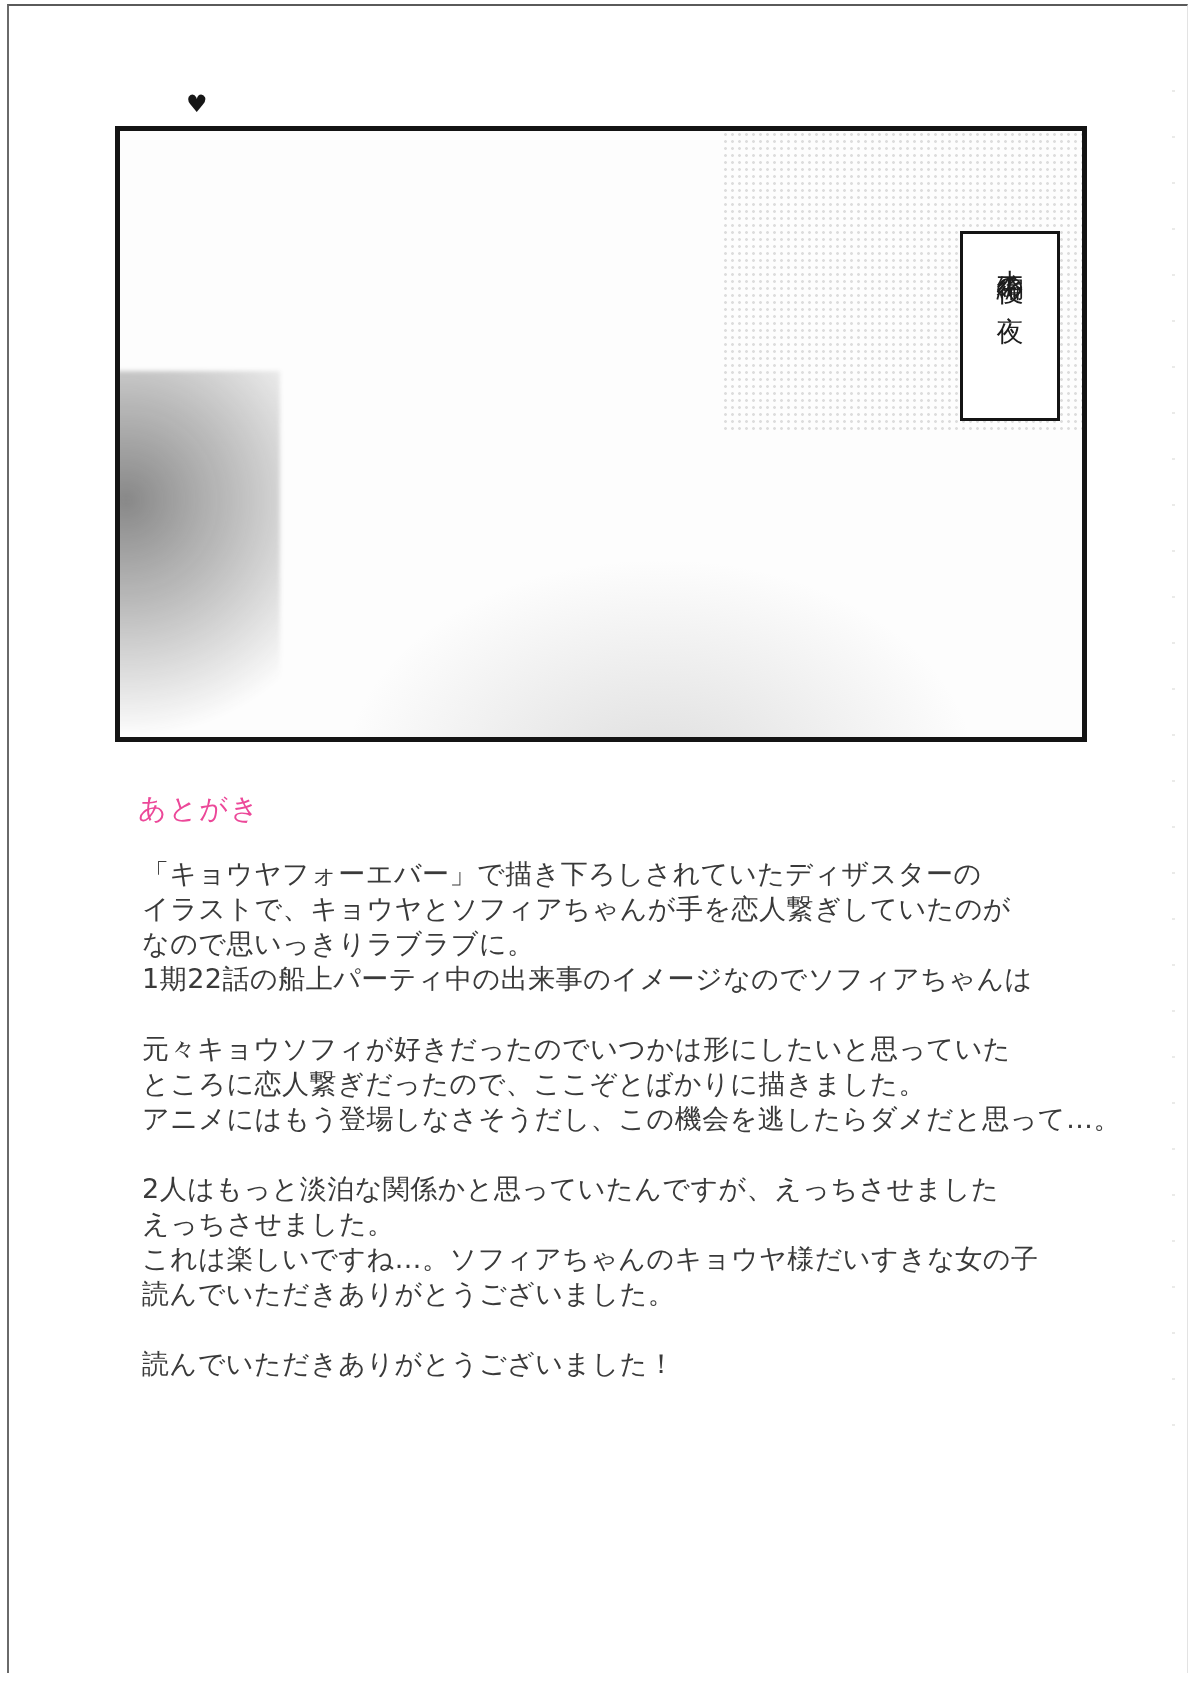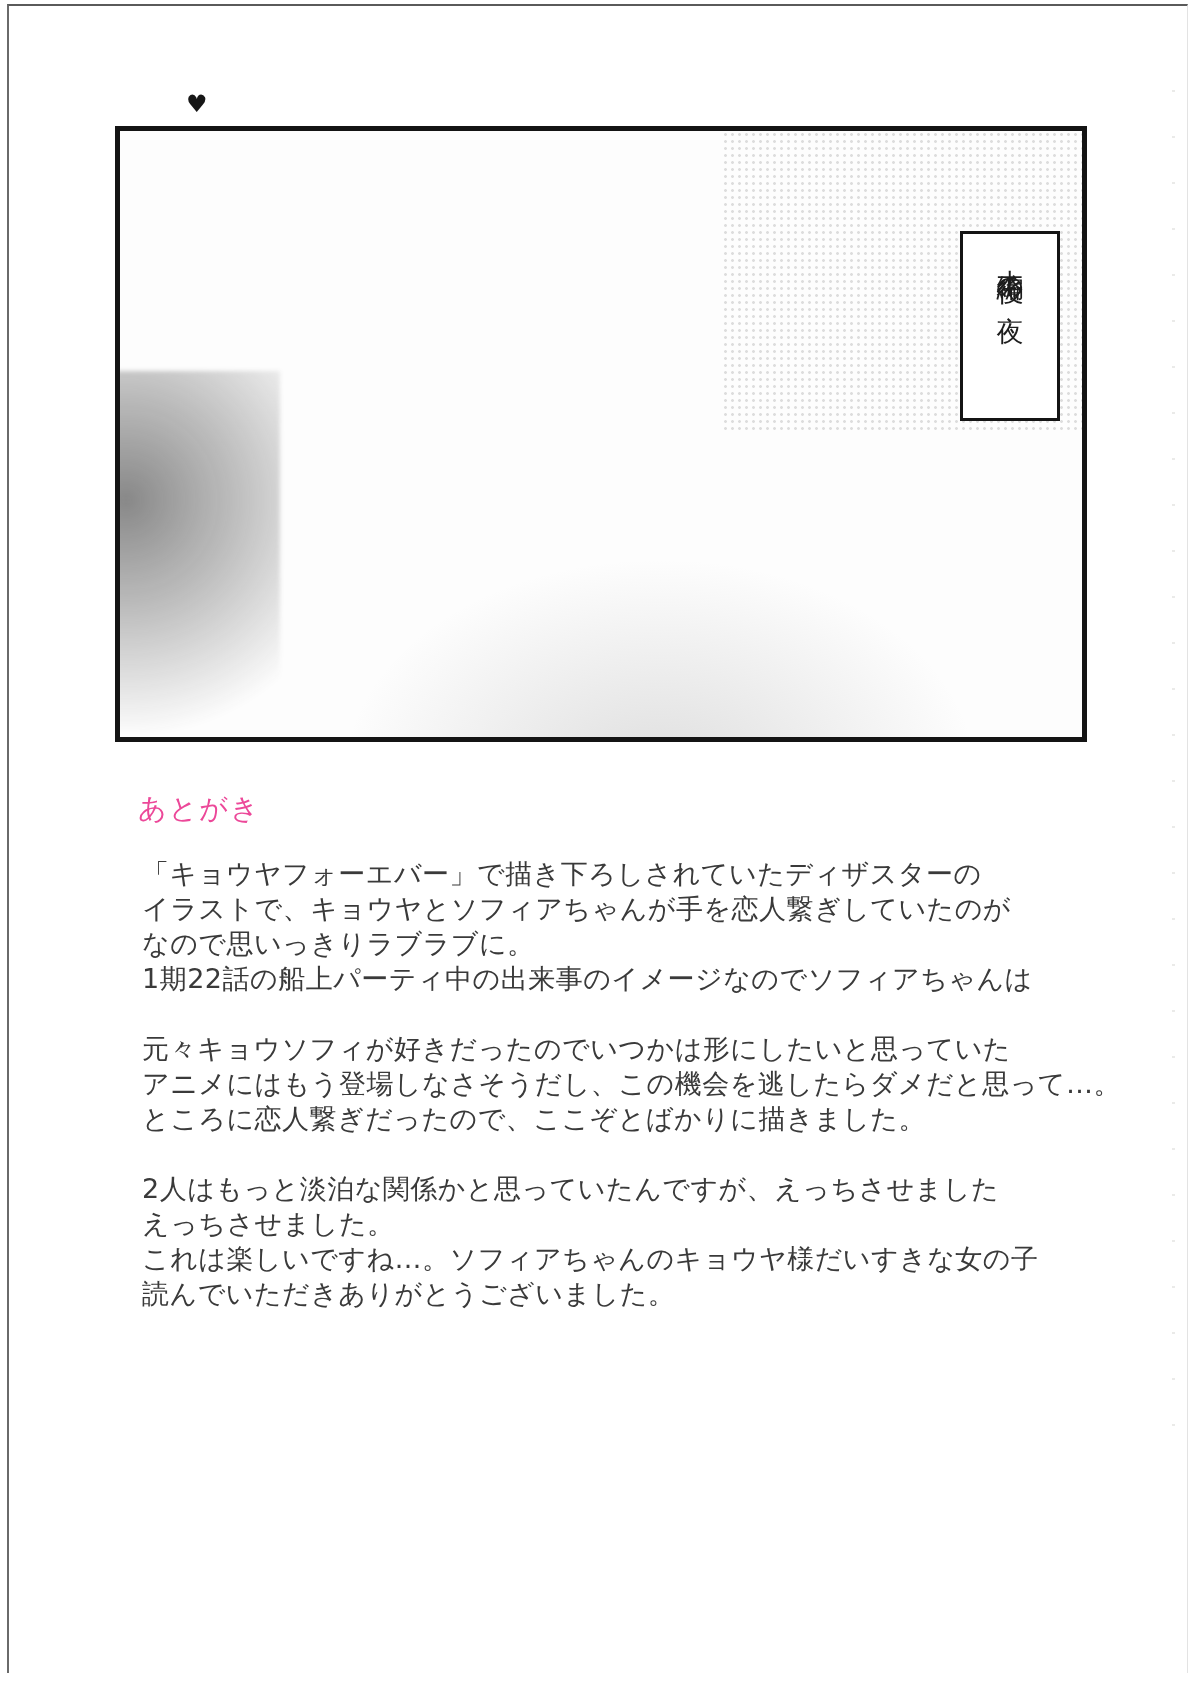--- a/index.html
+++ b/index.html
@@ -140,24 +140,25 @@
 
   <div class="afterword-title">あとがき</div>
 
   <div class="afterword-body">
       <div class="af-line">「キョウヤフォーエバー」で描き下ろしされていたディザスターの</div>
       <div class="af-line">イラストで、キョウヤとソフィアちゃんが手を恋人繋ぎしていたのが</div>
       <div class="af-line">なので思いっきりラブラブに。</div>
       <div class="af-line">1期22話の船上パーティ中の出来事のイメージなのでソフィアちゃんは</div>
       <div class="af-line">&nbsp;</div>
       <div class="af-line">元々キョウソフィが好きだったのでいつかは形にしたいと思っていた</div>
+      <div class="af-line">ところに恋人繋ぎだったので、ここぞとばかりに描きました。</div>
       <div class="af-line">アニメにはもう登場しなさそうだし、この機会を逃したらダメだと思って…。</div>
-      <div class="af-line">ところに恋人繋ぎだったので、ここぞとばかりに描きました。</div>
       <div class="af-line">&nbsp;</div>
       <div class="af-line">2人はもっと淡泊な関係かと思っていたんですが、えっちさせました</div>
       <div class="af-line">えっちさせました。</div>
       <div class="af-line">これは楽しいですね…。ソフィアちゃんのキョウヤ様だいすきな女の子</div>
       <div class="af-line">読んでいただきありがとうございました。</div>
       <div class="af-line">&nbsp;</div>
+      <div class="af-line">読んでいただきありがとうございました！</div>
       <div class="af-line">&nbsp;</div>
     </div>
 
 </div>
 
 </body></html>

